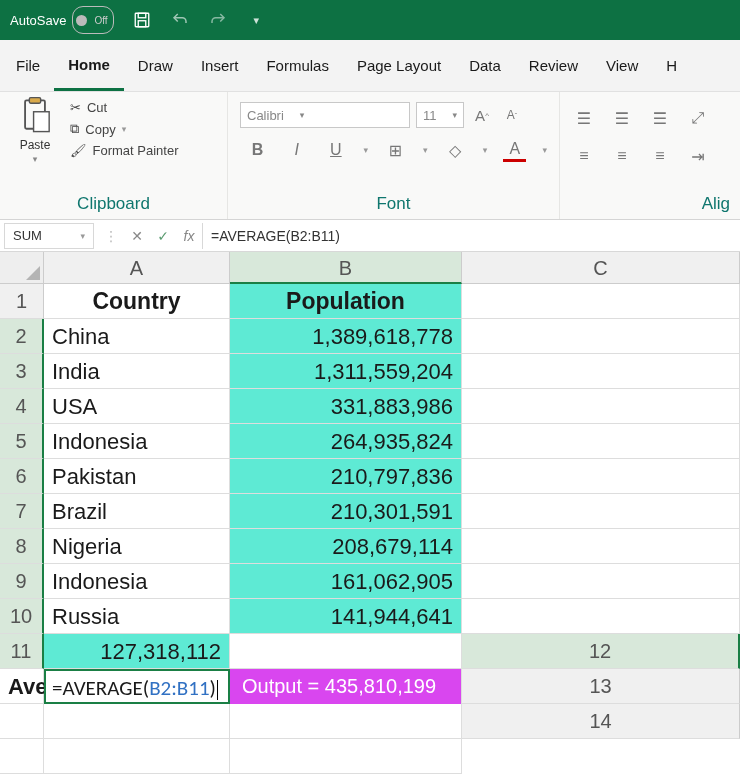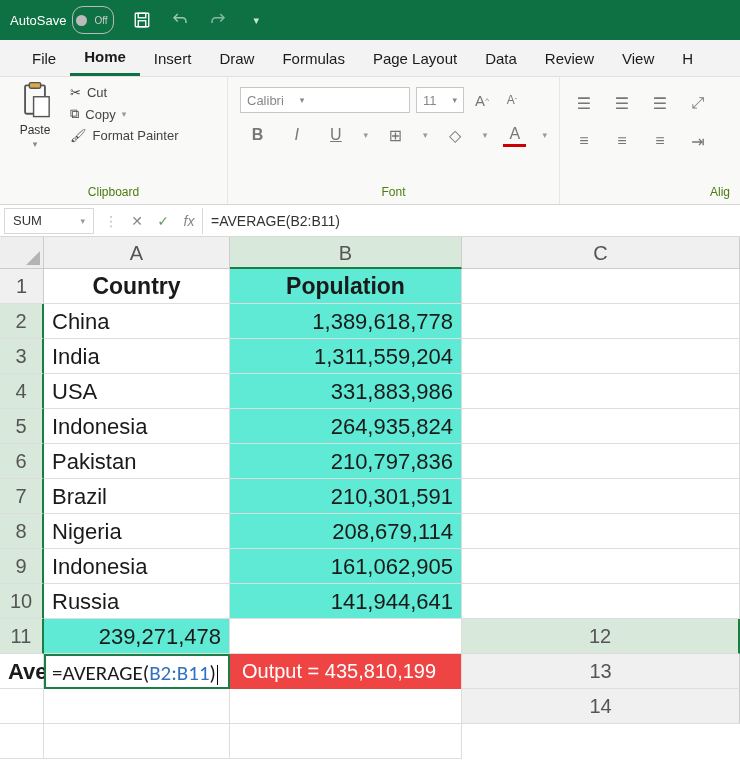--- a/index.html
+++ b/index.html
@@ -3,26 +3,26 @@
   <meta charset="utf-8">
   <style>
     * { box-sizing: border-box; margin: 0; padding: 0; }
     body { font-family: "Segoe UI", Arial, sans-serif; background: #fff; width: 740px; overflow: hidden; font-size: 14px; color: #333; }
     .titlebar { background: #0d7143; color: #fff; height: 40px; display: flex; align-items: center; padding: 0 10px; gap: 18px; }
     .autosave { display: flex; align-items: center; gap: 6px; font-size: 13px; }
     .toggle { width: 42px; height: 18px; border: 1.5px solid #bbb; border-radius: 11px; display: flex; align-items: center; padding: 13px 3px; background: #0d7143; }
     .toggle-knob { width: 11px; height: 11px; background: #bbb; border-radius: 50%; }
     .toggle-txt { font-size: 10px; color: #ccc; margin-left: 7px; }
     .ti { width: 20px; height: 20px; display: inline-flex; align-items: center; justify-content: center; }
-    .menubar { background: #f3f3f3; border-bottom: 1px solid #e1e1e1; display: flex; padding: 0 18px; height: 37px; align-items: center; }
+    .menubar { background: #f3f3f3; border-bottom: 1px solid #e1e1e1; display: flex; padding: 0 2px; height: 52px; align-items: center; }
     .tab { padding: 0 14px; font-size: 15px; color: #1a1a1a; height: 100%; display: flex; align-items: center; cursor: pointer; }
     .tab.active { font-weight: 600; border-bottom: 3px solid #0d7143; text-align: center; }
     .ribbon { background: #f9f9f8; border-bottom: 1px solid #d5d5d5; height: 128px; display: flex; }
     .rgroup { border-right: 1px solid #e6e6e4; padding: 4px 8px 2px; display: flex; flex-direction: column; justify-content: space-between; height: 100%; }
-    .rgroup .glabel { text-align: center; font-size: 12px; color: #4d7c0f; padding: 3px 0; }
+    .rgroup .glabel { text-align: center; font-size: 17px; color: #0f766e; padding: 3px 0; }
     .clipboard-body { display: flex; gap: 8px; flex: 1; }
     .paste-btn { display: flex; flex-direction: column; align-items: center; gap: 2px; font-size: 12px; color: #333; width: 54px; }
     .clip-actions { display: flex; flex-direction: column; gap: 6px; font-size: 13px; color: #444; padding-top: 4px; }
     .clip-actions div { display: flex; align-items: center; gap: 6px; }
     .font-body { display: flex; flex-direction: column; gap: 10px; flex: 1; padding: 6px 4px 0; }
     .font-row { display: flex; gap: 6px; align-items: center; }
     .dropdown { border: 1px solid #c8c8c8; background: #fff; height: 26px; display: flex; align-items: center; padding: 0 6px; font-size: 13px; color: #888; gap: 16px; }
     .small-btn { width: 24px; height: 24px; display: inline-flex; align-items: center; justify-content: center; color: #777; font-size: 16px; }
     .align-body { display: flex; flex-direction: column; gap: 14px; padding: 10px 4px 0; }
     .align-row { display: flex; gap: 14px; }
@@ -39,21 +39,21 @@
     .rowh.sel { background: #d8e8da; border-right: 2px solid #1a7f45; }
     .cell { border-right: 1px solid #ddd; border-bottom: 1px solid #ddd; padding: 0 8px; font-size: 22px; color: #1a1a1a; height: 35px; line-height: 35px; background: #fff; white-space: nowrap; }
     .cell.h { font-weight: 700; text-align: center; font-size: 23px; }
     .cell.r { text-align: right; }
     .cell.bold { font-weight: 700; }
     .cell.sel { background: #5eead4; }
     .cell.active { background: #fff; border: 2px solid #1a7f45; padding: 0 6px; position: relative; }
     .formula-cell { font-size: 21px; font-family: "Calibri", sans-serif; }
     .formula-ref { color: #3171c3; }
     .caret { display: inline-block; width: 1px; height: 20px; background: #000; vertical-align: middle; margin-left: 1px; }
-    .output-badge { background: #ef4444; color: #fff; padding: 0 12px; font-size: 20px; line-height: 35px; height: 35px; }
+    .output-badge { background: #d946ef; color: #fff; padding: 0 12px; font-size: 20px; line-height: 35px; height: 35px; }
   </style>
 </head>
 <body>
 
 <div class="titlebar">
   <div class="autosave">
     <span>AutoSave</span>
     <div class="toggle">
       <div class="toggle-knob"></div>
       <span class="toggle-txt">Off</span>
@@ -77,22 +77,22 @@
         <path d="M15 14l5-5-5-5"></path>
         <path d="M20 9H9a5 5 0 00-5 5v2"></path>
       </svg>
   </span>
   <span class="ti" style="font-size:11px;opacity:.8">▾</span>
 </div>
 
 <div class="menubar" id="tabs">
     <div class="tab">File</div>
     <div class="tab active">Home</div>
+    <div class="tab">Draw</div>
     <div class="tab">Insert</div>
-    <div class="tab">Draw</div>
     <div class="tab">Formulas</div>
     <div class="tab">Page Layout</div>
     <div class="tab">Data</div>
     <div class="tab">Review</div>
     <div class="tab">View</div>
     <div class="tab">H</div>
   </div>
 
 <div class="ribbon">
   <div class="rgroup" style="width:228px">
@@ -225,21 +225,21 @@
     <div class="cell"></div>
     <div class="rowh sel">9</div>
     <div class="cell">Indonesia</div>
     <div class="cell r sel">161,062,905</div>
     <div class="cell"></div>
     <div class="rowh sel">10</div>
     <div class="cell">Russia</div>
     <div class="cell r sel">141,944,641</div>
     <div class="cell"></div>
     <div class="rowh sel">11</div>
-    <div class="cell r sel">239,271,478</div>
+    <div class="cell r sel">127,318,112</div>
     <div class="cell"></div>
     <div class="rowh sel">12</div>
     <div class="cell bold">Average</div>
     <div class="cell active formula-cell">=AVERAGE(<span class="formula-ref">B2:B11</span>)<span class="caret"></span></div>
     <div class="cell" style="padding: 0px;">
       <div class="output-badge">Output = 435,810,199</div>
     </div>
     <div class="rowh">13</div>
     <div class="cell"></div>
     <div class="cell"></div>

